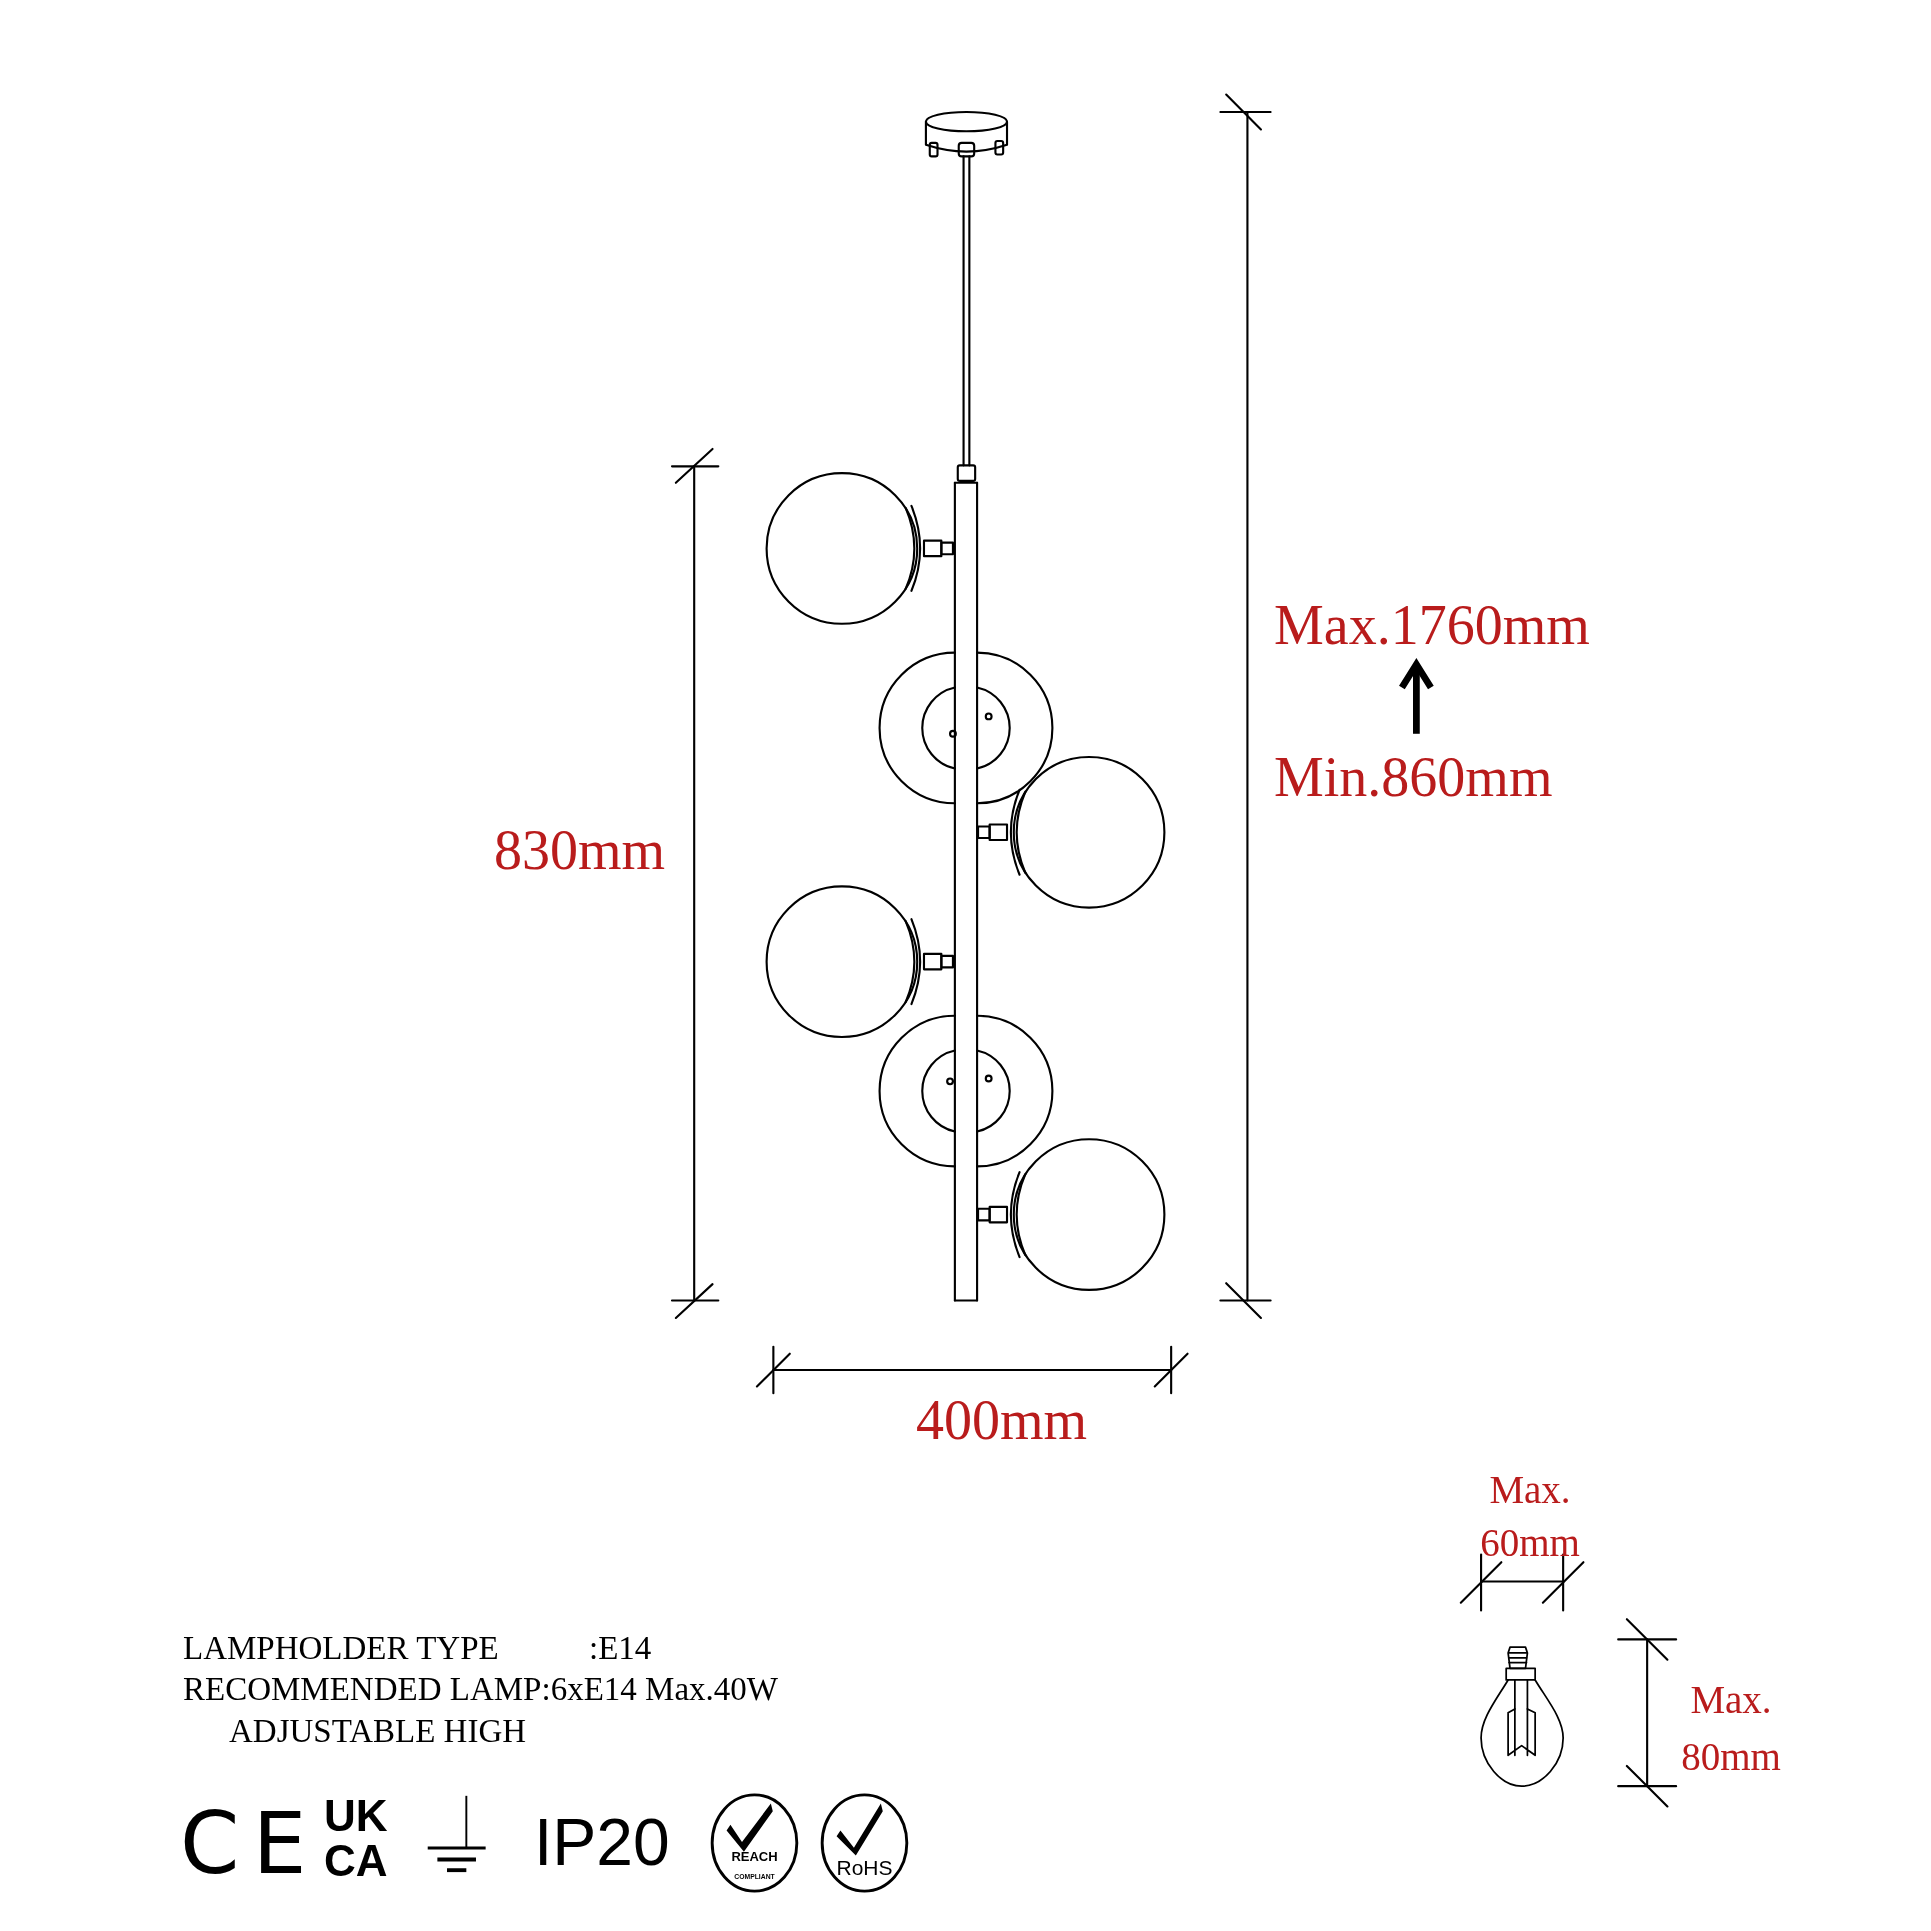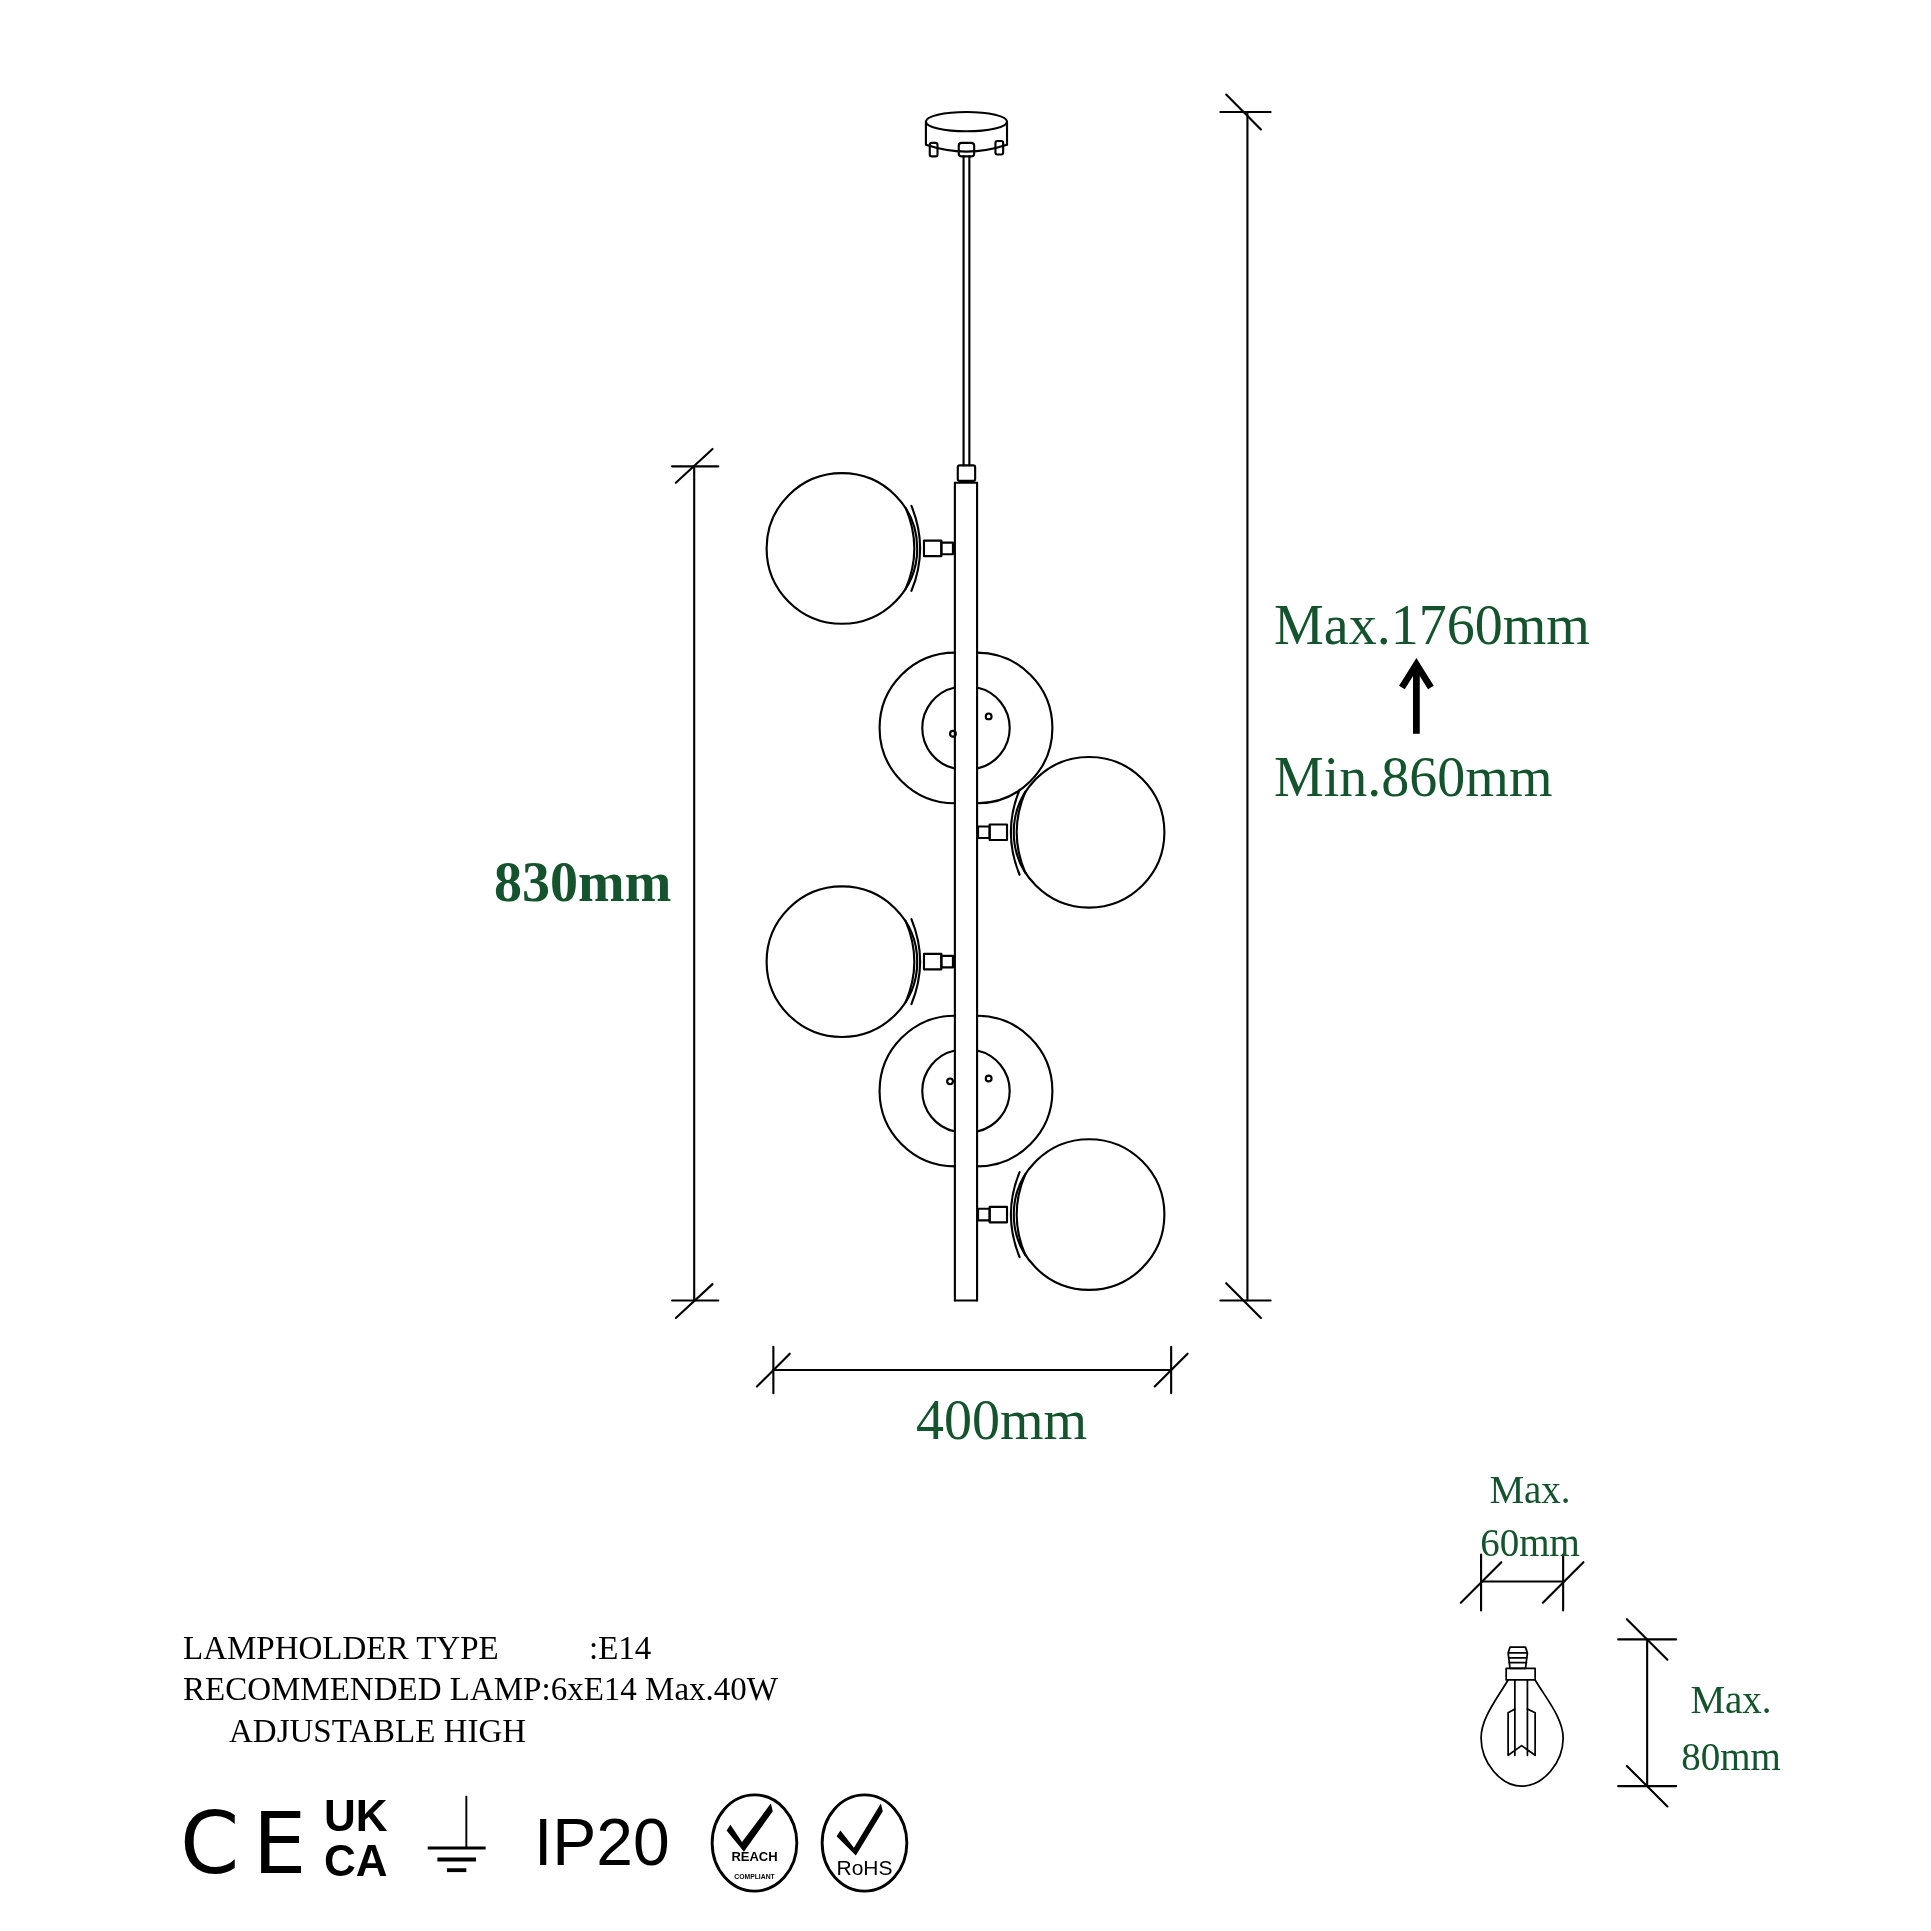--- a/index.html
+++ b/index.html
@@ -1,18 +1,18 @@
 <!DOCTYPE html>
 <html><head>
 <meta charset="utf-8">
 <style>
   html, body { margin:0; padding:0; background:#ffffff; }
   body { width:1931px; height:1931px; position:relative; overflow:hidden; font-family:"Liberation Serif", serif; color:#000; }
   #drawing { position:absolute; left:0; top:0; width:1931px; height:1931px; }
-  .lbl { position:absolute; white-space:nowrap; line-height:1; color:#14532d; font-family:"Liberation Serif", serif; }
+  .lbl { position:absolute; white-space:nowrap; line-height:1; color:#b91c1c; font-family:"Liberation Serif", serif; }
   .dim-big { font-size:56px; }
   .dim-mid { font-size:39px; text-align:center; }
   .spec { position:absolute; left:183px; font-size:33px; line-height:1; white-space:nowrap; }
   .spec .k { display:inline-block; }
   .spec .v { display:inline-block; }
   .cert { position:absolute; top:1791px; height:106px; }
   .cert-text { font-family:"Liberation Sans", sans-serif; font-weight:bold; }
 </style>
 </head>
 <body>
@@ -150,21 +150,21 @@
   </g>
 
   <g stroke="#000">
     <line x1="483" y1="1860" x2="483" y2="1913" stroke-width="2"></line>
     <line x1="443" y1="1914" x2="503" y2="1914" stroke-width="3"></line>
     <line x1="453" y1="1926" x2="493" y2="1926" stroke-width="4"></line>
     <line x1="463" y1="1937" x2="483" y2="1937" stroke-width="4"></line>
   </g>
 </svg>
 
-<div class="lbl dim-big" style="left:494px; top:854px;font-weight:bold;">830mm</div>
+<div class="lbl dim-big" style="left:494px; top:822px;">830mm</div>
 <div class="lbl dim-big" style="left:916px; top:1392px;">400mm</div>
 <div class="lbl dim-big" style="left:1274px; top:597px;">Max.1760mm</div>
 <div class="lbl dim-big" style="left:1274px; top:749px;">Min.860mm</div>
 
 <div class="lbl dim-mid" style="left:1477px; top:1470px; width:106px;">
   <div>Max.</div>
   <div style="margin-top:14px;">60mm</div>
 </div>
 <div class="lbl dim-mid" style="left:1678px; top:1680px; width:106px;">
   <div>Max.</div>

